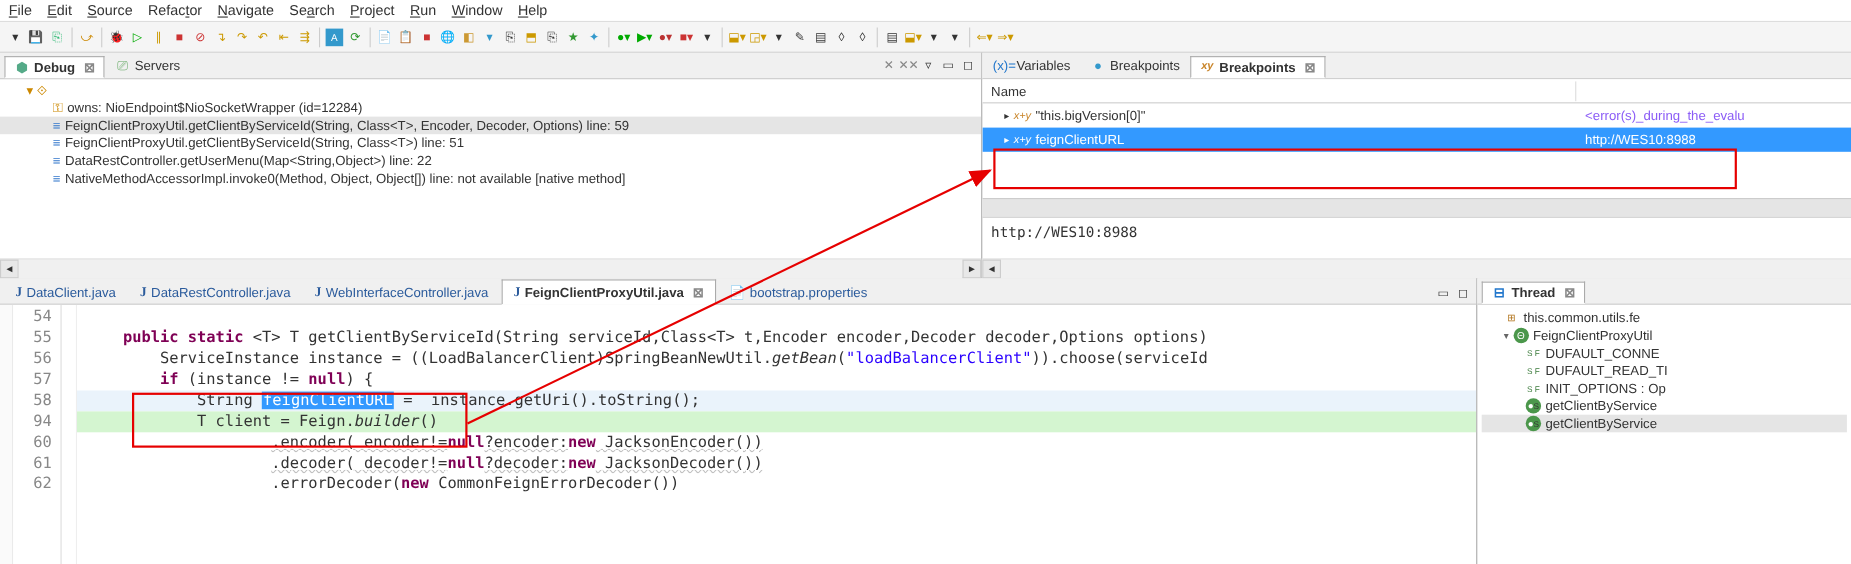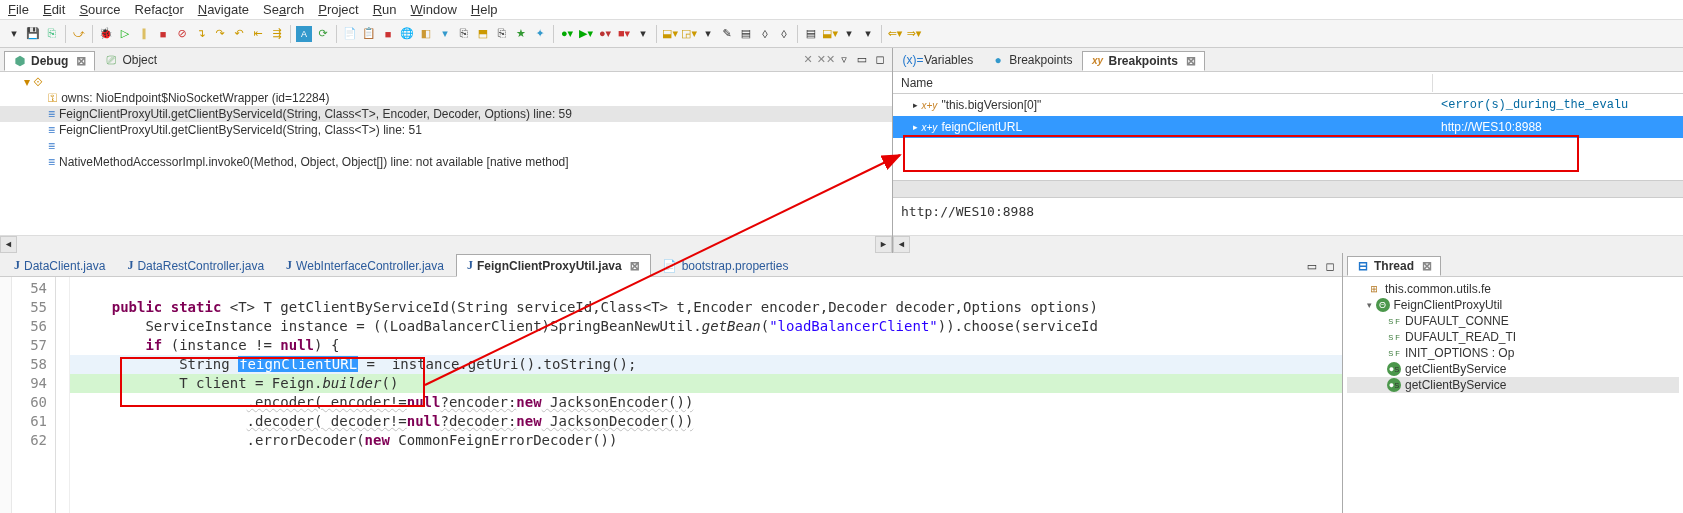--- a/index.html
+++ b/index.html
@@ -27,21 +27,21 @@
 .vars-pane { width: 790px; display: flex; flex-direction: column; }
 .vars-table { flex: 1; overflow: hidden; display: flex; flex-direction: column; }
 .vars-header { display: flex; border-bottom: 1px solid #ccc; font-size: 12px; background: #fff; height: 22px; align-items: center; }
 .vh-name { width: 540px; padding: 2px 8px; border-right: 1px solid #ddd; }
 .vh-value { flex: 1; padding: 2px 8px; }
 .vars-rows { flex: 1; overflow: auto; }
 .var-row { display: flex; height: 22px; align-items: center; font-size: 12px; }
 .var-row.selected { background: #3399ff; color: #fff; }
 .vr-name { width: 540px; padding: 0 4px 0 20px; display: flex; align-items: center; gap: 4px; }
 .vr-value { flex: 1; padding: 0 8px; }
-.vr-value.err { color: #0369a1; font-family: Liberation Mono, monospace; }
+.vr-value.err { color: #8b5cf6; }
 .xy-badge { color: #c9852a; font-size: 10px; font-style: italic; }
 .var-row.selected .xy-badge { color: #fff; }
 .detail-area { border-top: 1px solid #ccc; padding: 6px 8px; font-family: Consolas, monospace; font-size: 13px; height: 38px; }
 .redbox1 { position: absolute; border: 2px solid #e60000; left: 903px; top: 135px; width: 676px; height: 37px; pointer-events: none; z-index: 50; }
 .redbox2 { position: absolute; border: 2px solid #e60000; left: 120px; top: 357px; width: 305px; height: 50px; pointer-events: none; z-index: 50; }
 .bottom-area { display: flex; height: 260px; }
 .editor-pane { flex: 1; display: flex; flex-direction: column; border-right: 1px solid #aaa; min-width: 0; }
 .editor-tabs { display: flex; height: 24px; border-bottom: 1px solid #ccc; background: #f0f0f0; align-items: flex-end; padding: 0 4px; gap: 2px; }
 .etab { display: flex; align-items: center; padding: 3px 10px; gap: 4px; font-size: 12px; cursor: default; color: #2b5b9c; }
 .etab.active { background: #fff; border: 1px solid #aaa; border-bottom: 1px solid #fff; position: relative; top: 1px; color: #333; font-weight: bold; }
@@ -148,21 +148,21 @@
 <div class="top-area">
   <div class="debug-pane">
     <div class="tabs">
       <div class="tab active">
         <span class="tab-icon" style="color:#5a8">⬢</span>
         <span>Debug</span>
         <span style="margin-left:4px;color:#888">⊠</span>
       </div>
       <div class="tab">
         <span class="tab-icon" style="color:#6a6">⎚</span>
-        <span>Object</span>
+        <span>Servers</span>
       </div>
       <div class="pane-toolbar">
         <span class="tb-btn" style="color:#888">✕</span>
         <span class="tb-btn" style="color:#888">✕✕</span>
         <span class="tb-btn">▿</span>
         <span class="tb-btn">▭</span>
         <span class="tb-btn">◻</span>
       </div>
     </div>
     <div class="debug-tree" id="debug-tree">
@@ -181,20 +181,21 @@
           <span>FeignClientProxyUtil.getClientByServiceId(String, Class&lt;T&gt;, Encoder, Decoder, Options) line: 59</span>
         </div>
         <div class="tree-row">
           <span class="indent" style="width:44px"></span>
           <span style="color:#3377cc;margin-right:4px">≡</span>
           <span>FeignClientProxyUtil.getClientByServiceId(String, Class&lt;T&gt;) line: 51</span>
         </div>
         <div class="tree-row">
           <span class="indent" style="width:44px"></span>
           <span style="color:#3377cc;margin-right:4px">≡</span>
+          <span>DataRestController.getUserMenu(Map&lt;String,Object&gt;) line: 22</span>
         </div>
         <div class="tree-row">
           <span class="indent" style="width:44px"></span>
           <span style="color:#3377cc;margin-right:4px">≡</span>
           <span>NativeMethodAccessorImpl.invoke0(Method, Object, Object[]) line: not available [native method]</span>
         </div>
       </div>
     <div class="scrollbar-h">
       <div class="sb-btn">◄</div>
       <div class="sb-track"></div>

